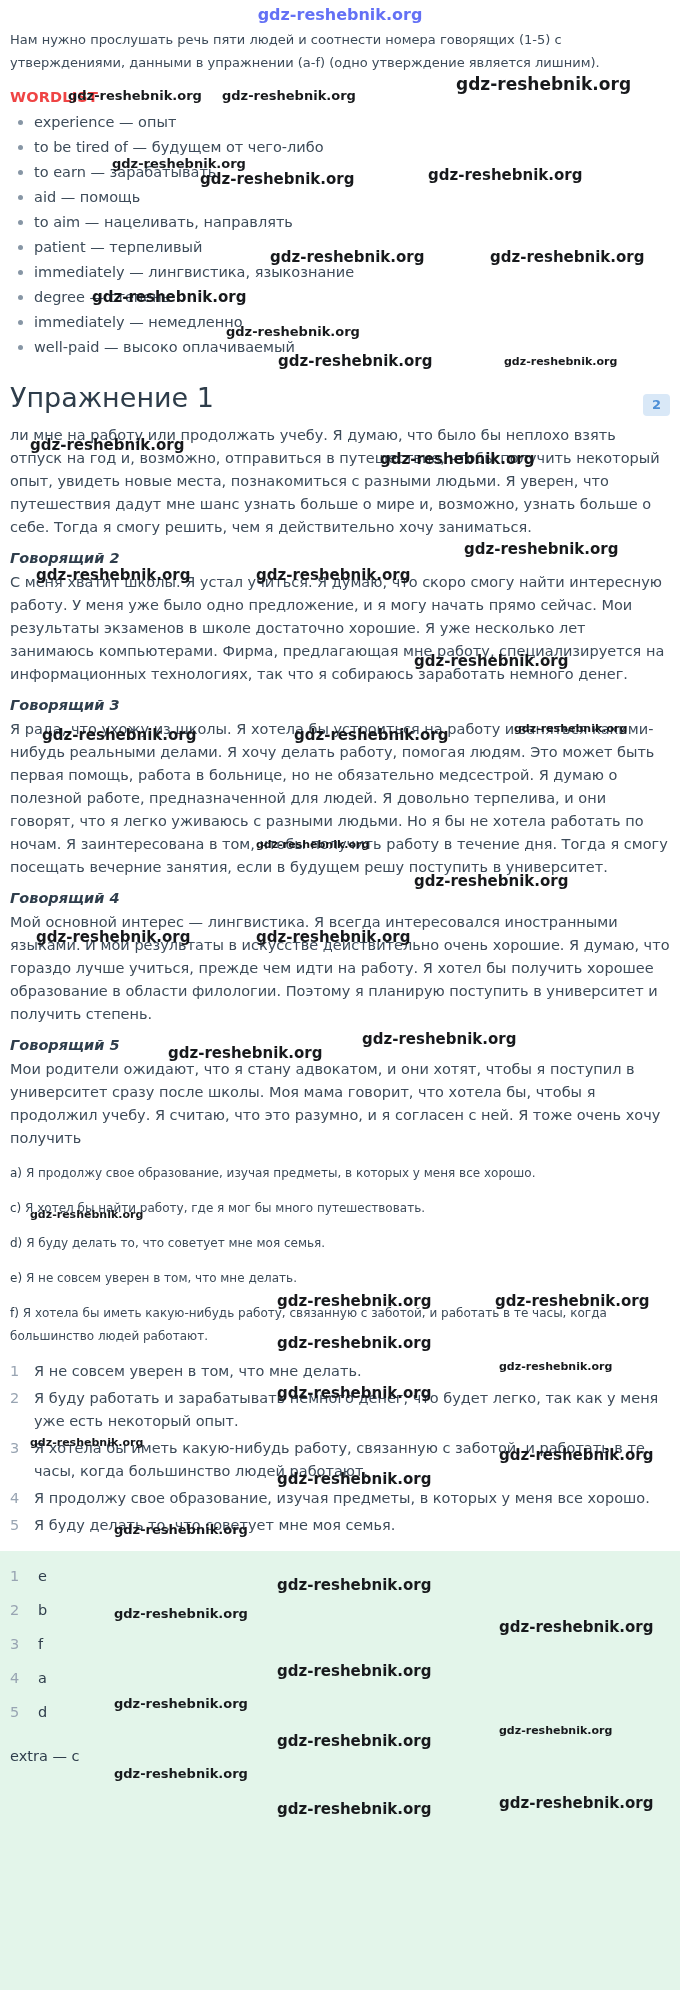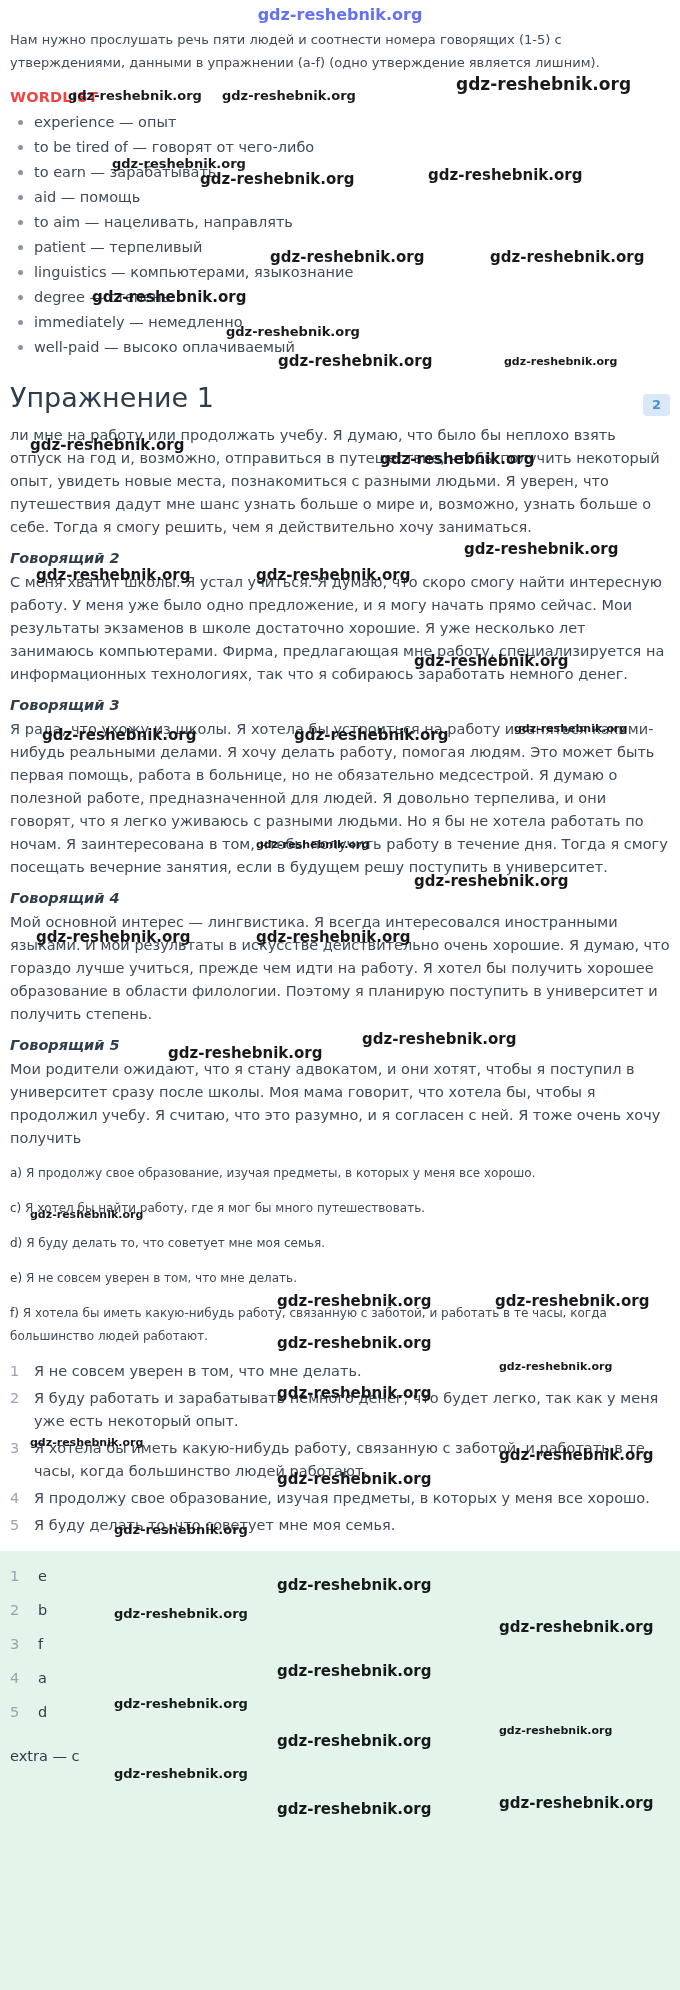--- a/index.html
+++ b/index.html
@@ -42,26 +42,26 @@
   <a class="wm-top">gdz-reshebnik.org</a>
 </div>
 
 <div class="main">
 
   <p class="intro">Нам нужно прослушать речь пяти людей и соотнести номера говорящих (1-5) с утверждениями, данными в упражнении (a-f) (одно утверждение является лишним).</p>
 
   <div class="wordlist-title">WORDLIST</div>
   <ul class="wordlist">
     <li><span>experience — опыт</span></li>
-    <li><span>to be tired of — говорят от чего-либо</span></li>
+    <li><span>to be tired of — будущем от чего-либо</span></li>
     <li><span>to earn — зарабатывать</span></li>
     <li><span>aid — помощь</span></li>
     <li><span>to aim — нацеливать, направлять</span></li>
     <li><span>patient — терпеливый</span></li>
-    <li><span>linguistics — компьютерами, языкознание</span></li>
+    <li><span>immediately — лингвистика, языкознание</span></li>
     <li><span>degree — степень</span></li>
     <li><span>immediately — немедленно</span></li>
     <li><span>well-paid — высоко оплачиваемый</span></li>
   </ul>
 
   <div class="ex-header">
     <h1 class="ex-title">Упражнение 1</h1>
     <span class="ex-badge">2</span>
   </div>
 

